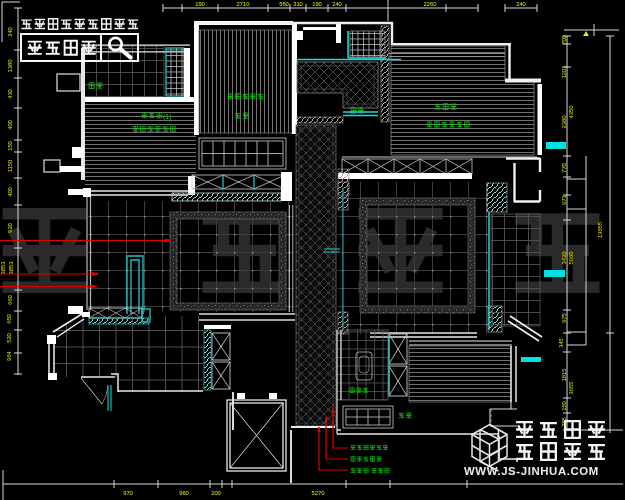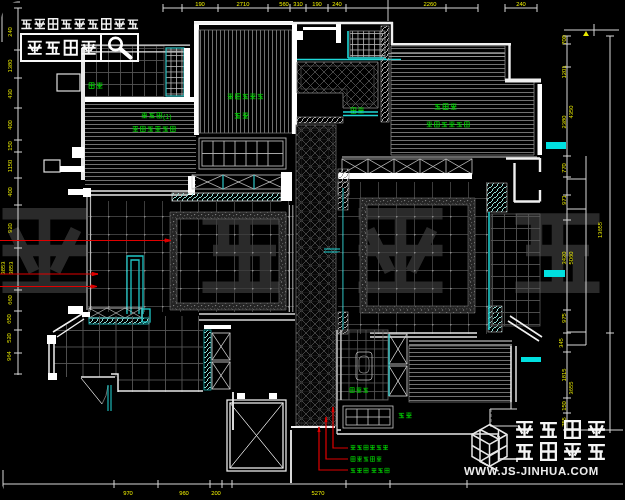--- a/index.html
+++ b/index.html
@@ -1,17 +1,17 @@
 <!DOCTYPE html>
 <html><head>
 <meta charset="utf-8">
 <style>
 html,body{margin:0;padding:0;background:#000;}
 #stage{position:relative;width:625px;height:500px;background:#000;overflow:hidden;
-font-family:"Liberation Sans", sans-serif;border-radius:24px;}
+font-family:"Liberation Sans", sans-serif;}
 svg{position:absolute;left:0;top:0;}
 </style>
 </head>
 <body>
 <div id="stage">
 <svg width="625" height="500" viewBox="0 0 625 500">
 <defs>
 
 <pattern id="hs" width="6" height="4" patternUnits="userSpaceOnUse">
   <path d="M0 0.5 H6" stroke="#7d7d7d" stroke-width="0.9" fill="none"></path>

